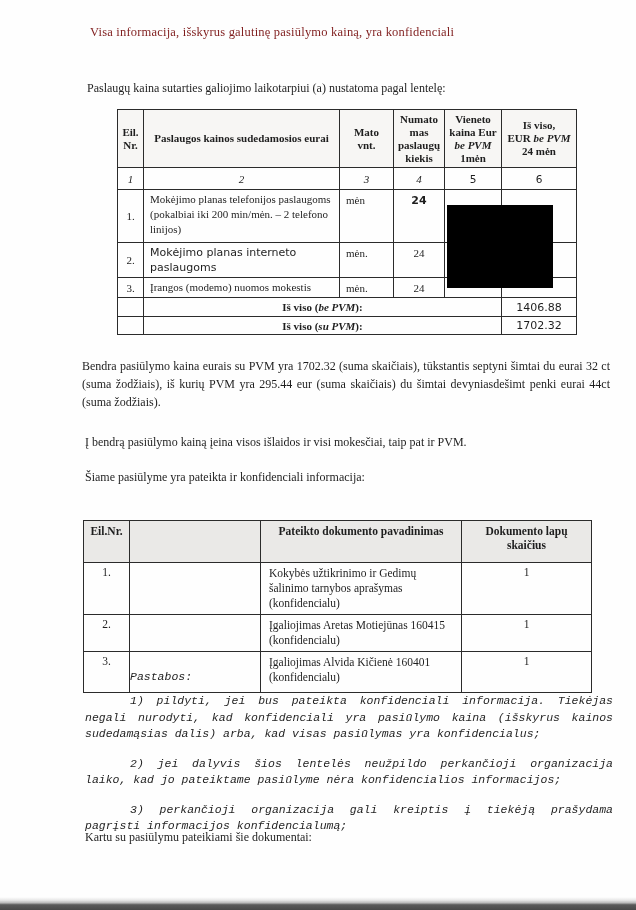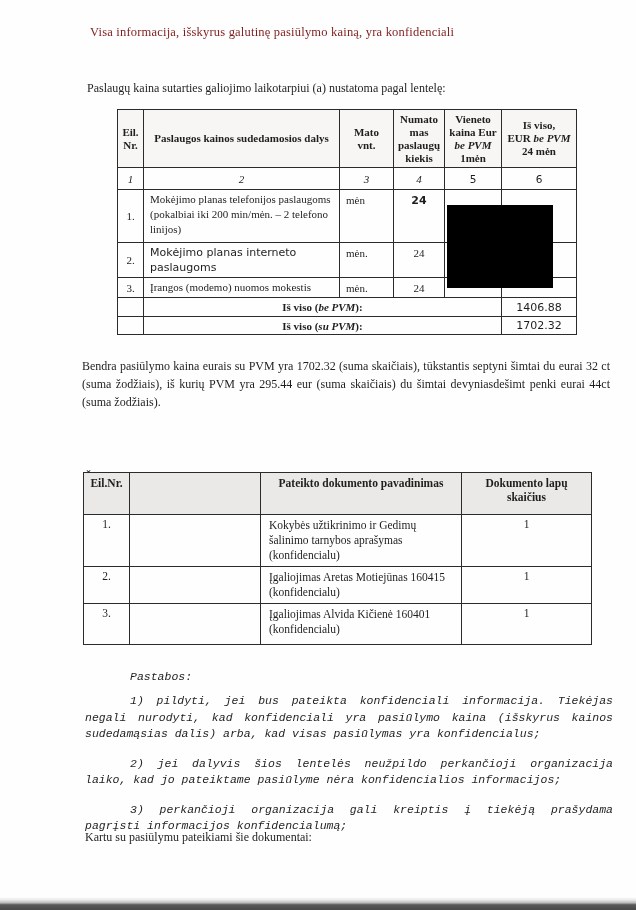--- a/index.html
+++ b/index.html
@@ -39,21 +39,21 @@
   .t1 .unit{text-align:left;padding-left:6px;vertical-align:top;padding-top:4px;}
   .t1 .qty{vertical-align:top;padding-top:4px;}
   .qty-fill{font-family:"DejaVu Sans",sans-serif;font-size:10.5px;font-weight:bold;}
   .qty-plain{font-size:11.5px;}
   .desc-fill{font-family:"DejaVu Sans",sans-serif;font-size:11px;line-height:14px;}
   .total-label{text-align:right;font-weight:bold;padding-right:8px;font-size:11.5px;}
   .total-val{text-align:left;padding-left:6px;font-family:"DejaVu Sans",sans-serif;font-size:10.8px;}
   .redaction{left:330px;top:96px;width:106px;height:83px;background:#000;}
 
   
-  .t2wrap{left:83px;top:472px;width:508px;}
+  .t2wrap{left:83px;top:520px;width:508px;}
   .t2wrap table{width:508px;}
   .t2 td{font-size:11.5px;vertical-align:top;padding:3px 4px;}
   .t2 .hdr td{font-weight:bold;text-align:center;background:#eae9e7;line-height:14px;}
   .t2 .pre{white-space:pre-line;}
   .t2 .nr{text-align:center;}
   .t2 .docname{text-align:left;padding-left:8px;line-height:15px;}
   .t2 .pages{text-align:center;}
 
   
   .notes{left:85px;top:670px;width:528px;font-style:italic;font-size:11.5px;font-family:Liberation Mono, monospace;}
@@ -81,21 +81,21 @@
           <col style="width:196px">
           <col style="width:54px">
         <col style="width:51px">
           <col style="width:57px">
           <col style="width:75px">
       </colgroup>
       <tbody>
           <tr class="hdr" style="height:58px">
         <td class="pre">Eil.
 Nr.</td>
-        <td>Paslaugos kainos sudedamosios dalys</td>
+        <td>Paslaugos kainos sudedamosios eurai</td>
         <td class="pre">Mato
 vnt.</td>
         <td class="pre">Numato
 mas
 paslaugų
 kiekis</td>
         <td>
           <span class="blk">Vieneto</span>
           <span class="blk">kaina Eur</span>
           <span class="blk i">be PVM</span>
@@ -149,20 +149,21 @@
         <td colspan="4" class="total-label"><span>Iš viso (</span><span class="i">su PVM</span><span>):</span></td>
         <td class="total-val">1702.32</td>
       </tr>
     </tbody>
       </table>
     <div class="abs redaction"></div>
   </div>
 
   <div class="abs para">Bendra pasiūlymo kaina eurais su PVM yra 1702.32 (suma skaičiais), tūkstantis septyni šimtai du eurai 32 ct (suma žodžiais), iš kurių PVM yra 295.44 eur (suma skaičiais) du šimtai devyniasdešimt penki eurai 44ct (suma žodžiais).</div>
 
+  <div class="abs para2">Į bendrą pasiūlymo kainą įeina visos išlaidos ir visi mokesčiai, taip pat ir PVM.</div>
 
   <div class="abs para3">Šiame pasiūlyme yra pateikta ir konfidenciali informacija:</div>
 
   <div class="abs t2wrap">
     <table class="t2">
       <colgroup>
         <col style="width:46px">
           <col style="width:131px">
           <col style="width:201px">
           <col style="width:130px">

